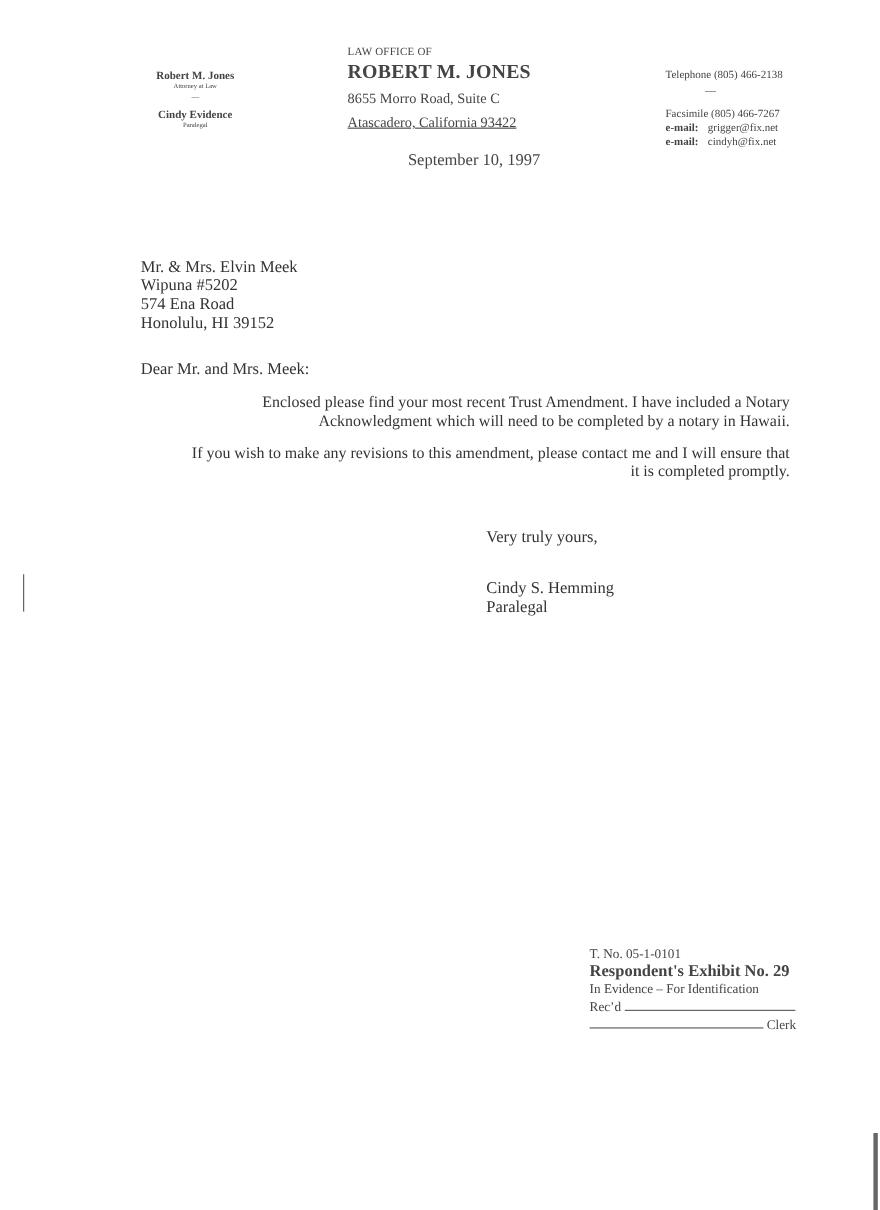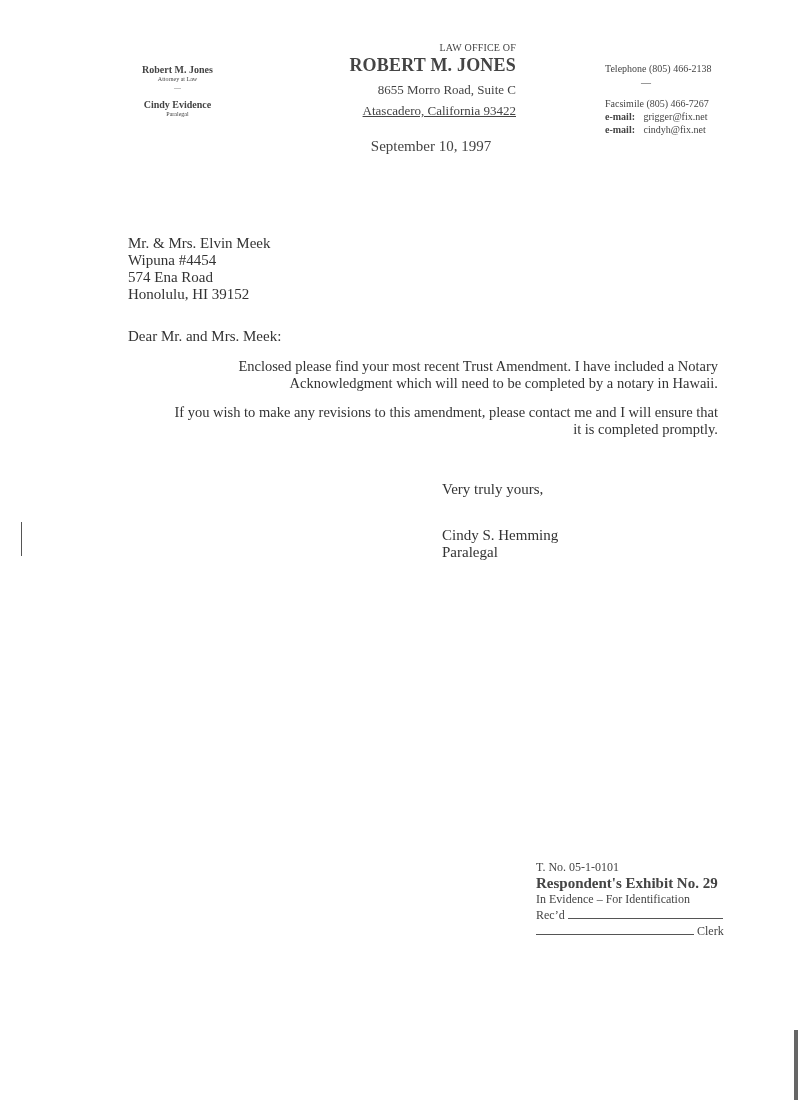--- a/index.html
+++ b/index.html
@@ -7,21 +7,21 @@
     width: 800px; height: 1100px; position: relative; overflow: hidden;
     background: #ffffff; color: #333333;
     font-family: "Liberation Serif", "DejaVu Serif", serif;
   }
   .abs { position: absolute; }
   .lh-left { left: 120px; top: 64px; width: 115px; text-align: center; color: #444; }
   .lh-left .name { font-size: 10px; font-weight: bold; }
   .lh-left .title { font-size: 6px; margin-top: 1px; }
   .lh-left .dash { font-size: 7px; margin-top: 2px; }
   .lh-left .name2 { font-size: 10px; font-weight: bold; margin-top: 7px; }
-  .lh-center { left: 316px; top: 42px; width: 200px; text-align: right; color: #444; }
+  .lh-center { left: 316px; top: 42px; width: 200px; text-align: left; color: #444; }
   .lh-center .office { font-size: 10px; letter-spacing: 0.2px; }
   .lh-center .firm { font-size: 18px; font-weight: bold; margin-top: 2px; letter-spacing: 0.2px; }
   .lh-center .addr { font-size: 13px; margin-top: 6px; }
   .lh-center .addr2 { font-size: 13px; margin-top: 5px; text-decoration: underline; }
   .date { left: 331px; top: 138px; width: 200px; text-align: center; font-size: 15px; color: #444; }
   .lh-right { left: 605px; top: 62px; width: 130px; font-size: 10px; color: #444; line-height: 13px; }
   .lh-right .dash { text-align: left; padding-left: 36px; margin: 1px 0 8px; }
   .lh-right .lbl { font-weight: bold; display: inline-block; width: 36px; }
   .address { left: 128px; top: 235px; font-size: 15px; line-height: 17px; color: #333; }
   .salutation { left: 128px; top: 328px; font-size: 15px; color: #333; }
@@ -65,21 +65,21 @@
     <span>grigger@fix.net</span>
   </div>
   <div>
     <span class="lbl">e-mail:</span>
     <span>cindyh@fix.net</span>
   </div>
 </div>
 
 <div class="abs address">
   <div>Mr. &amp; Mrs. Elvin Meek</div>
-  <div>Wipuna #4454</div>
+  <div>Wipuna #5202</div>
   <div>574 Ena Road</div>
   <div>Honolulu, HI 39152</div>
 </div>
 
 <div class="abs salutation">Dear Mr. and Mrs. Meek:</div>
 
 <div class="abs para p1">
   <span class="indent"></span><span>Enclosed please find your most recent Trust Amendment.   I have included a Notary Acknowledgment which will need to be completed by a notary in Hawaii.</span>
 </div>
 <div class="abs para p2">

